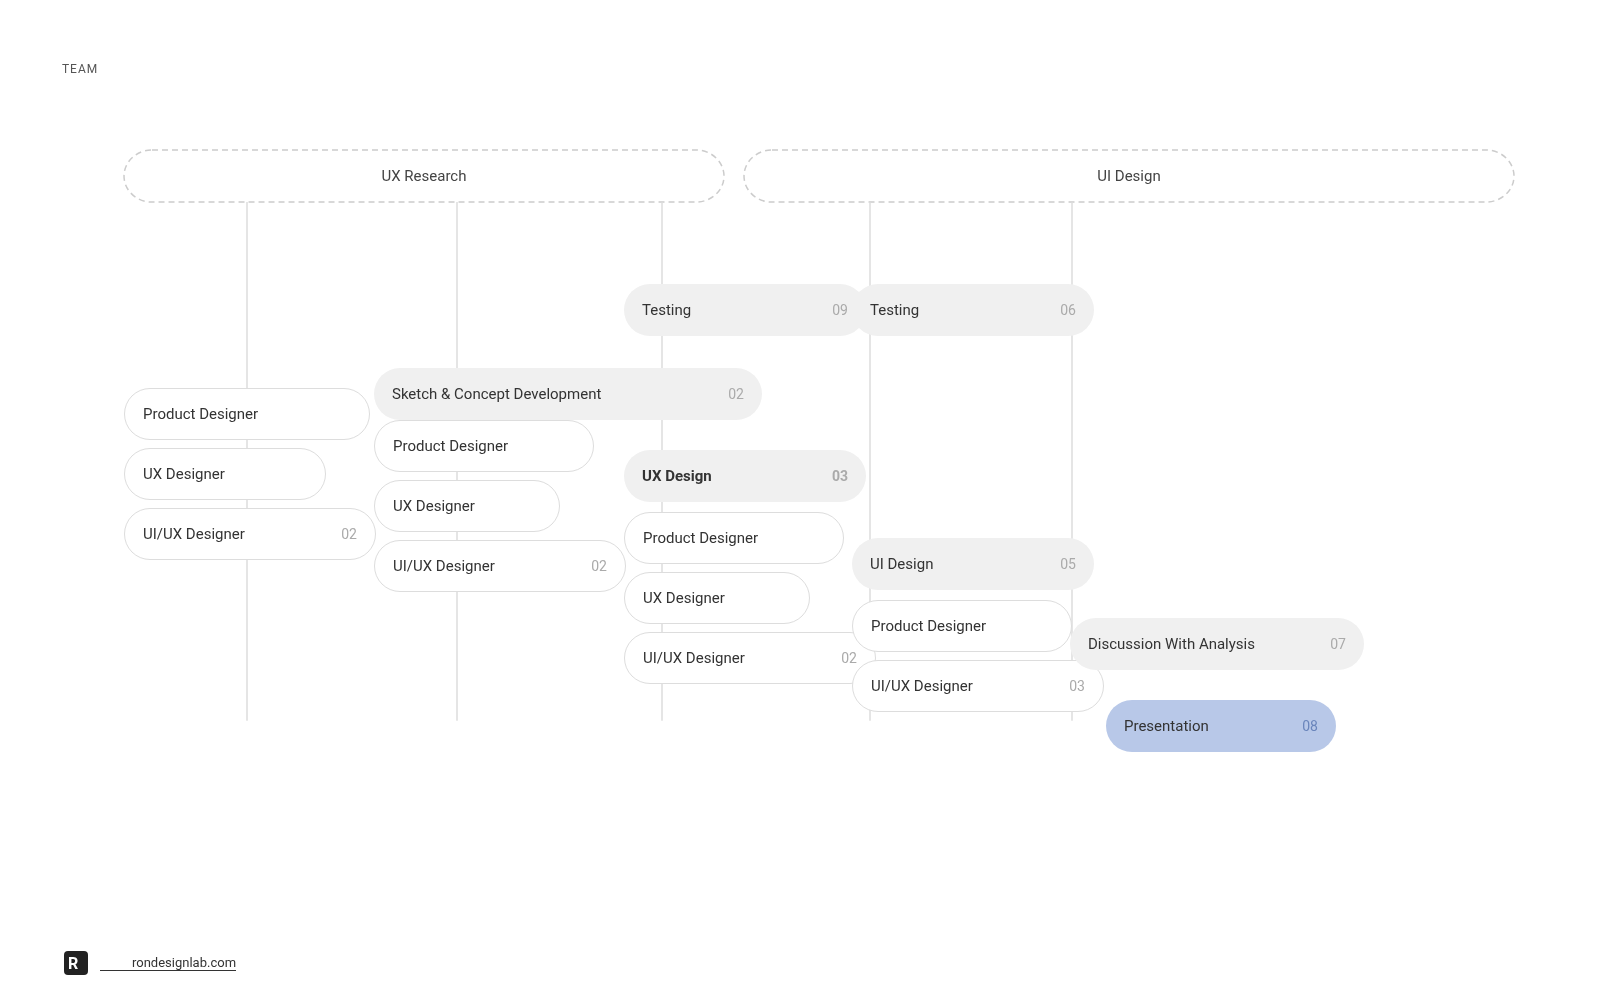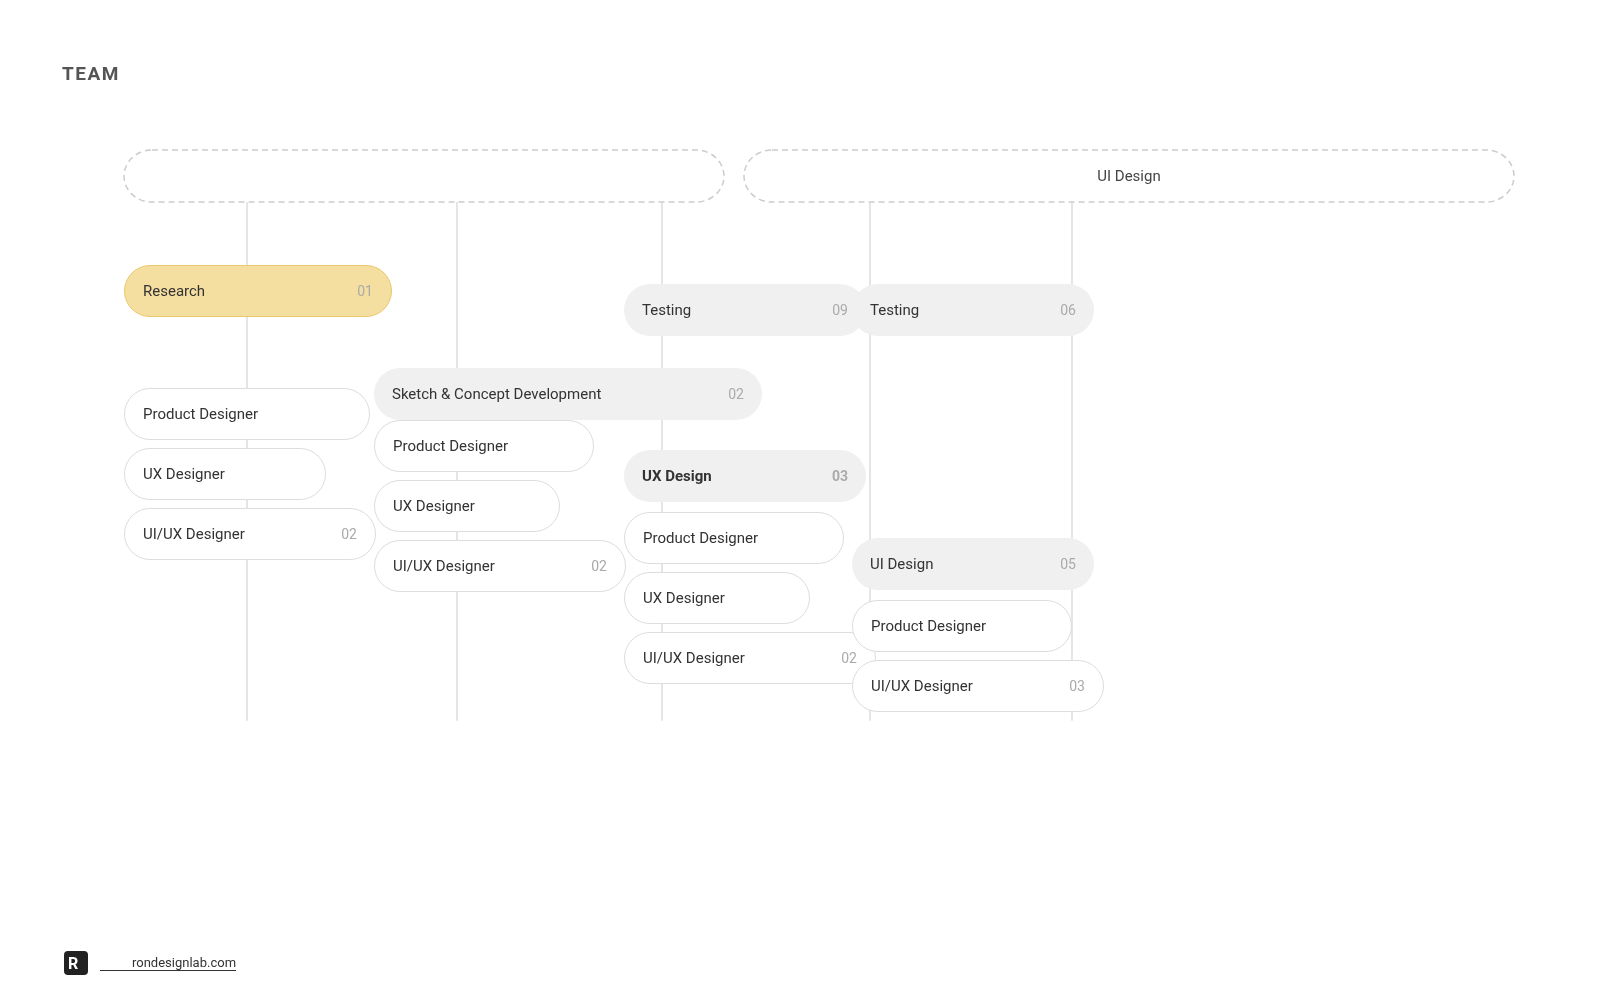--- a/index.html
+++ b/index.html
@@ -9,22 +9,22 @@
       width: 1601px;
       height: 1001px;
       overflow: hidden;
       position: relative;
     }
 
     .page-label {
       position: absolute;
       top: 62px;
       left: 62px;
-      font-size: 19px;
-      font-weight: 700;
+      font-size: 12px;
+      font-weight: 400;
       letter-spacing: 0.08em;
       color: #555;
     }
 
     .diagram-area {
       position: absolute;
       top: 130px;
       left: 62px;
       right: 62px;
       bottom: 100px;
@@ -114,29 +114,28 @@
 
     <rect x="682" y="20" width="770" height="52" rx="28" fill="none" stroke="#ccc" stroke-width="1.5" stroke-dasharray="6,4"></rect>
 
     <line x1="185" y1="72" x2="185" y2="590" stroke="#ddd" stroke-width="1.5"></line>
     <line x1="395" y1="72" x2="395" y2="590" stroke="#ddd" stroke-width="1.5"></line>
     <line x1="600" y1="72" x2="600" y2="590" stroke="#ddd" stroke-width="1.5"></line>
     <line x1="808" y1="72" x2="808" y2="590" stroke="#ddd" stroke-width="1.5"></line>
     <line x1="1010" y1="72" x2="1010" y2="590" stroke="#ddd" stroke-width="1.5"></line>
   </svg>
 
+  <div style="position:absolute; top:20px; left:62px; width:600px; height:52px; display:flex; align-items:center; justify-content:center;">
+    <span style="font-size:15px; color:#444;">UX Research</span>
+  </div>
 
   <div style="position:absolute; top:20px; left:682px; width:770px; height:52px; display:flex; align-items:center; justify-content:center;">
     <span style="font-size:15px; color:#444;">UI Design</span>
   </div>
 
-  <div class="node node-highlight" style="left:62px; top:135px; width:268px;">
-    <span>Research</span>
-    <span class="num">01</span>
-  </div>
 
 
   <div class="node node-default" style="left:62px; top:258px; width:246px;">
     <span>Product Designer</span>
   </div>
 
   <div class="node node-default" style="left:62px; top:318px; width:202px;">
     <span>UX Designer</span>
   </div>
 
@@ -198,21 +197,29 @@
 
   <div class="node node-default" style="left:790px; top:470px; width:220px;">
     <span>Product Designer</span>
   </div>
 
   <div class="node node-default" style="left:790px; top:530px; width:252px;">
     <span>UI/UX Designer</span>
     <span class="num">03</span>
   </div>
 
-
+  <div class="node node-gray" style="left:1008px; top:488px; width:294px;">
+    <span>Discussion With Analysis</span>
+    <span class="num">07</span>
+  </div>
+
+  <div class="node node-blue" style="left:1044px; top:570px; width:230px;">
+    <span>Presentation</span>
+    <span class="num" style="color:#6a85bb;">08</span>
+  </div>
 
 </div>
 
 <div class="footer">
   <svg class="footer-logo" viewBox="0 0 28 28" fill="none">
     <rect x="2" y="2" width="24" height="24" rx="4" fill="#222"></rect>
     <text x="6" y="20" font-size="16" fill="white" font-weight="bold">R</text>
   </svg>
   <a href="#" class="footer-link">rondesignlab.com</a>
 </div>

